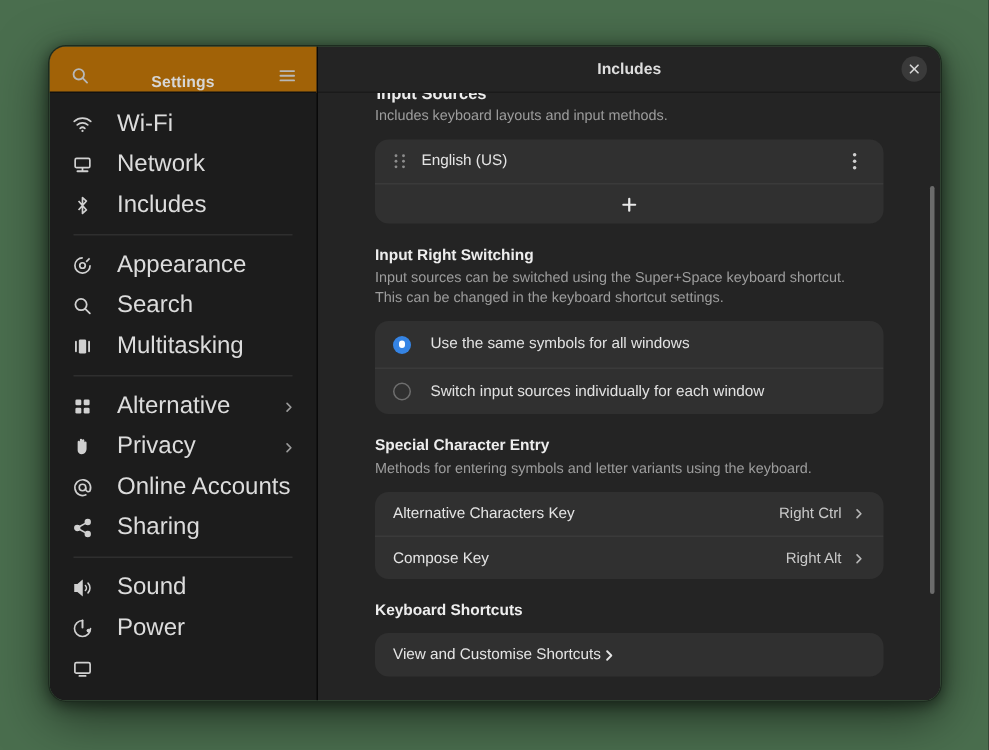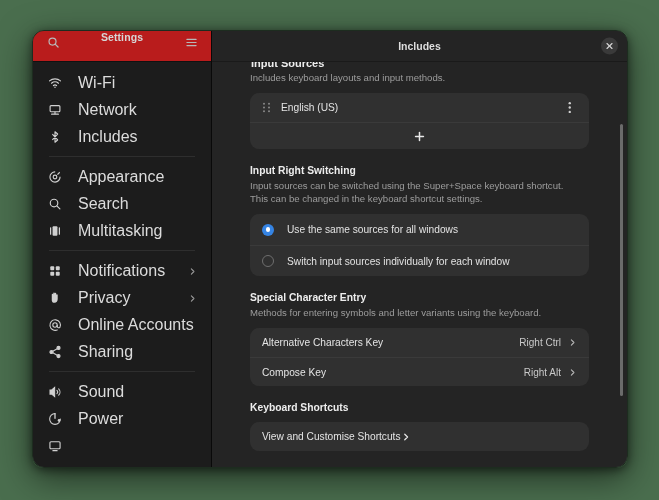--- a/index.html
+++ b/index.html
@@ -37,24 +37,24 @@
     background: #1c1c1c;
     display: flex;
     flex-direction: column;
     border-right: 1px solid #090909;
   }
 
   .sidebar-header {
     height: 31px;
     flex: 0 0 31px;
     display: flex;
-    align-items: flex-start;
+    align-items: flex-end;
     padding: 0 8px;
     border-bottom: 1px solid #111;
-    background: #b91c1c;
+    background: #a16207;
     position: relative;
   }
   .sb-icon-btn {
     width: 24px; height: 22px;
     display: flex; align-items: center; justify-content: center;
     border-radius: 5px;
     color: #b8b8b8;
   }
   .sidebar-title {
     position: absolute;
@@ -377,21 +377,21 @@
 
       <div class="sb-item">
         <span class="ic">
           <svg width="14" height="14" viewBox="0 0 16 16" fill="currentColor">
             <rect x="2.6" y="2.6" width="4.5" height="4.5" rx="1"></rect>
             <rect x="8.9" y="2.6" width="4.5" height="4.5" rx="1"></rect>
             <rect x="2.6" y="8.9" width="4.5" height="4.5" rx="1"></rect>
             <rect x="8.9" y="8.9" width="4.5" height="4.5" rx="1"></rect>
           </svg>
         </span>
-        <span class="lbl">Notifications</span>
+        <span class="lbl">Alternative</span>
         <span class="chev">
           <svg width="9" height="9" viewBox="0 0 16 16" fill="none" stroke="currentColor" stroke-width="2" stroke-linecap="round" stroke-linejoin="round">
               <path d="M6 3.5 10.5 8 6 12.5"></path>
             </svg>
         </span>
       </div>
 
       <div class="sb-item">
         <span class="ic">
           <svg width="14" height="14" viewBox="0 0 16 16" fill="currentColor">
@@ -518,21 +518,21 @@
 
       <div class="section-title">Input Right Switching</div>
       <div class="section-desc">
         <div>Input sources can be switched using the Super+Space keyboard shortcut.</div>
         <div>This can be changed in the keyboard shortcut settings.</div>
       </div>
 
       <div class="card">
         <div class="radio-row">
           <span class="radio on"></span>
-          <span>Use the same sources for all windows</span>
+          <span>Use the same symbols for all windows</span>
         </div>
         <div class="radio-row">
           <span class="radio off"></span>
           <span>Switch input sources individually for each window</span>
         </div>
       </div>
 
       <div class="section-title">Special Character Entry</div>
       <div class="section-desc">Methods for entering symbols and letter variants using the keyboard.</div>
 

